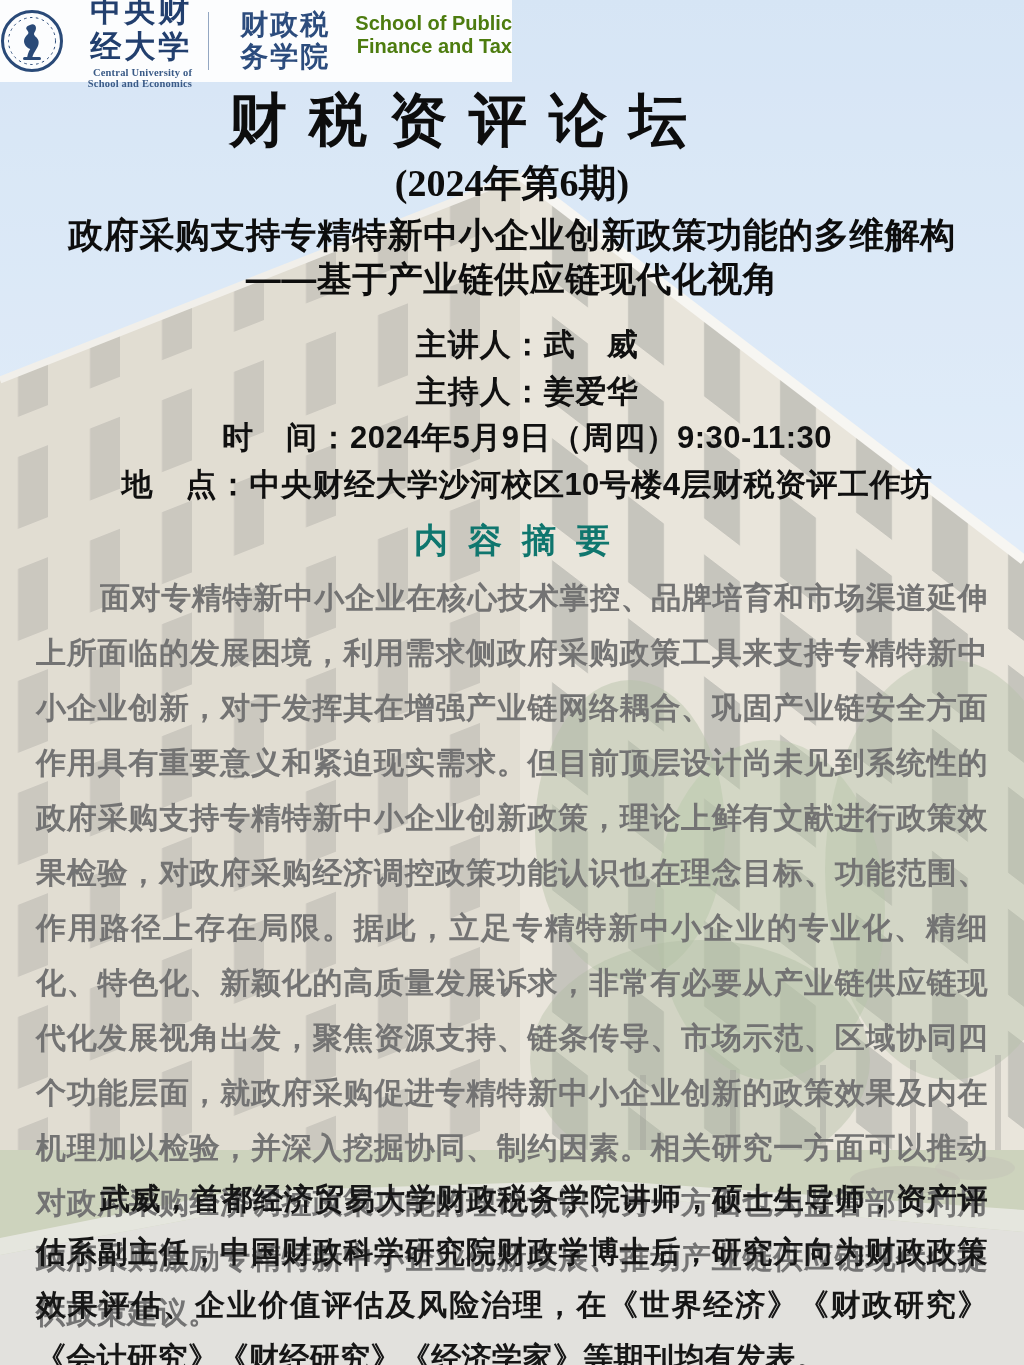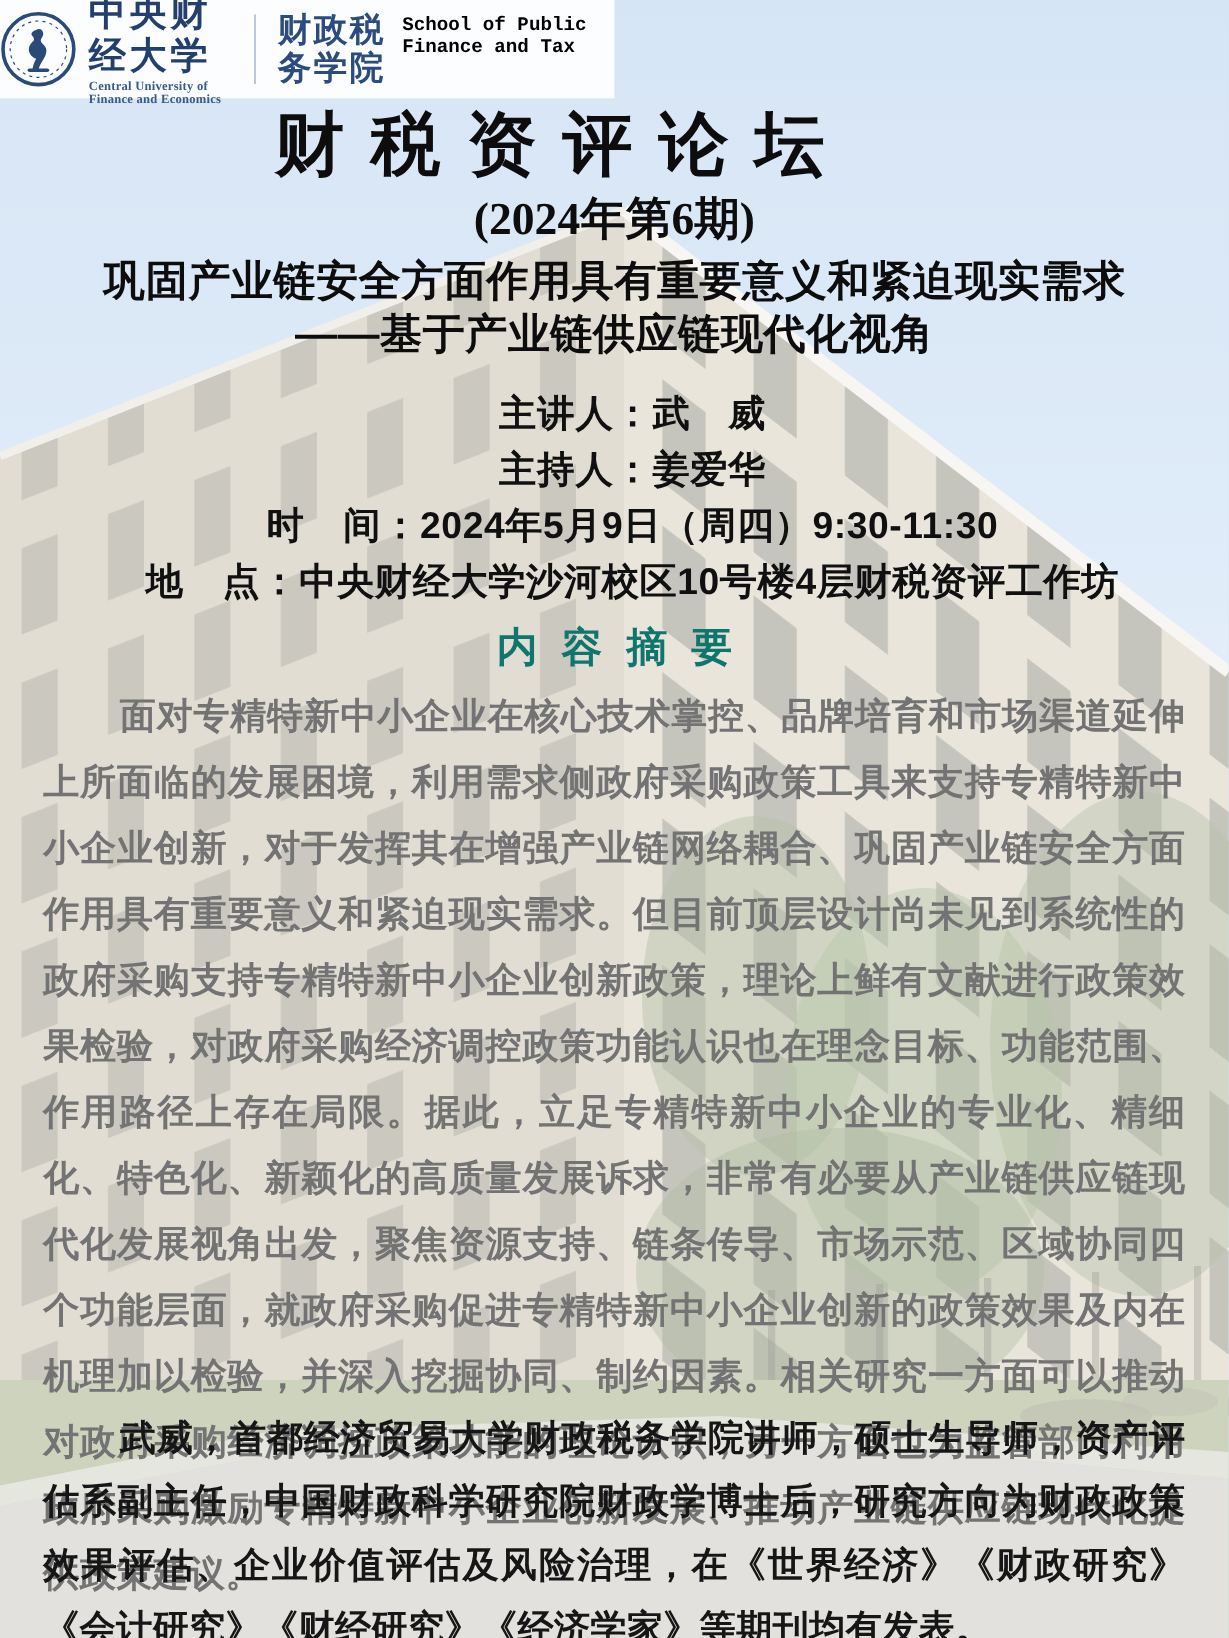--- a/index.html
+++ b/index.html
@@ -15,38 +15,38 @@
     background:linear-gradient(180deg,#b9d3ee 0%,#c7dcf3 30%,#dcebf8 62%,#e6eff7 100%);}
   svg.building{position:absolute;inset:0;}
   .wash{position:absolute;inset:0;background:rgba(255,255,255,0.42);}
 
   
   .content{position:absolute;inset:0;color:#141414;}
 
   .header-band{
     position:absolute;top:0;left:0;width:512px;height:82px;
     background:#fcfdfe;display:flex;align-items:center;gap:10px;
-    padding-left:0;box-sizing:border-box;
+    padding-left:0;box-sizing:border-box;text-align:right;
   }
   .seal{width:64px;height:64px;flex:0 0 auto;}
   .uni-block{display:flex;flex-direction:column;justify-content:center;}
   .uni-cn{
     font-family:"Liberation Serif","DejaVu Serif",serif;
     font-size:31px;font-weight:700;color:#223f6e;letter-spacing:3px;line-height:36px;
   }
   .uni-en{
     font-family:"Liberation Serif","DejaVu Serif",serif;
     font-size:10.5px;font-weight:700;color:#3a5a86;letter-spacing:.2px;margin-top:2px;
   }
   .hdr-divider{width:2px;height:58px;background:#93a7c2;margin:0 8px 0 6px;}
   .school-block{display:flex;flex-direction:row;justify-content:center;}
   .school-cn{font-size:28px;font-weight:900;color:#2c4c7d;letter-spacing:2px;line-height:32px;}
   .school-en{
-    font-family:Liberation Mono, monospace;
-    font-size:16px;font-weight:700;color:#000000;margin-top:3px;
+    font-family:Liberation Sans, sans-serif;
+    font-size:20px;font-weight:700;color:#4d7c0f;margin-top:3px;
   }
 
   .forum-title{
     position:absolute;top:84px;left:0;width:916px;text-align:center;
     font-family:"Liberation Serif","DejaVu Serif",serif;
     font-size:58px;font-weight:700;color:#0d0d0d;
     letter-spacing:22px;padding-left:22px;box-sizing:border-box;line-height:74px;
   }
   .issue{
     position:absolute;top:162px;left:0;width:1024px;text-align:center;
@@ -129,34 +129,34 @@
 
     <div class="header-band">
       <svg class="seal" viewBox="0 0 64 64" aria-hidden="true">
         <circle cx="32" cy="32" r="29.5" fill="none" stroke="#2a4a78" stroke-width="3"></circle>
         <circle cx="32" cy="32" r="23.5" fill="none" stroke="#2a4a78" stroke-width="1" stroke-dasharray="2.5 3.5"></circle>
         <path d="M30 16c3-2 6 0 6 3s-2 4-2 6 3 3 4.2 6c1.5 4-1 8-3 11s-3.2 6-3.2 9h-5c0-4 1.2-8 3.2-11-3-1-6.2-4-6.2-8 0-3 2-5 4-7 1-1 0-3-1-4-1.6-1.6-.6-4 3-5z" fill="#2a4a78"></path>
         <rect x="23" y="48" width="18" height="3" rx="1.5" fill="#2a4a78"></rect>
       </svg>
       <div class="uni-block">
         <div class="uni-cn">中央财经大学</div>
-        <div class="uni-en">Central University of Finance and Economics</div>
+        <div class="uni-en">Central University of School and Economics</div>
       </div>
       <div class="hdr-divider"></div>
       <div class="school-block">
         <div class="school-cn">财政税务学院</div>
         <div class="school-en">School of Public Finance and Tax</div>
       </div>
     </div>
 
     <div class="forum-title">财税资评论坛</div>
     <div class="issue">(2024年第6期)</div>
 
     <div class="lecture-title">
-      <div>巩固产业链安全方面作用具有重要意义和紧迫现实需求</div>
+      <div>政府采购支持专精特新中小企业创新政策功能的多维解构</div>
       <div>——基于产业链供应链现代化视角</div>
     </div>
 
     <div class="info-list">
       <div class="info-row">
         <span class="label">主讲人：</span><span>武　威</span>
       </div>
       <div class="info-row">
         <span class="label">主持人：</span><span>姜爱华</span>
       </div>

